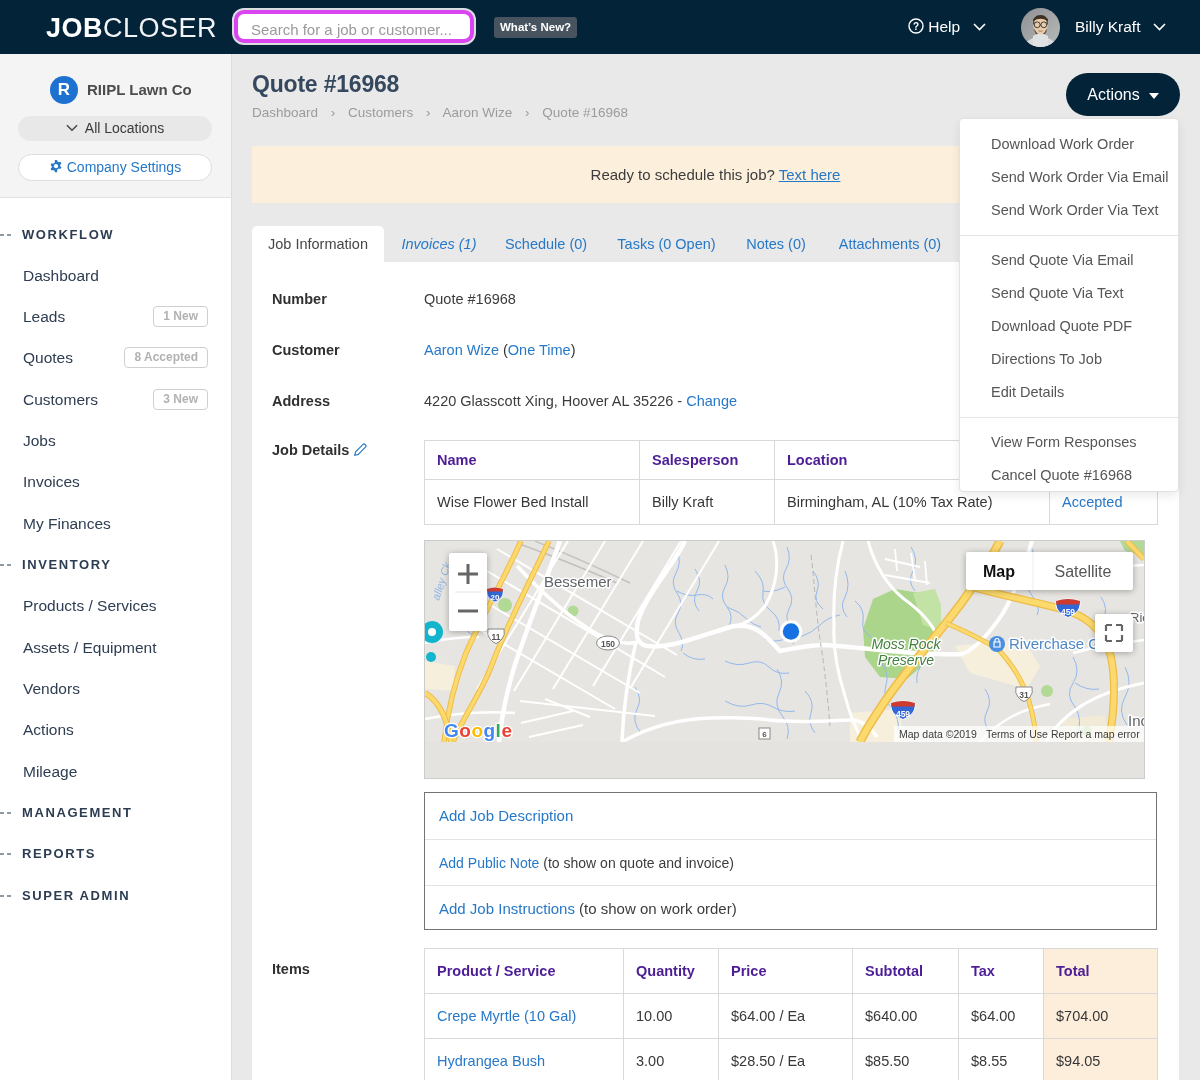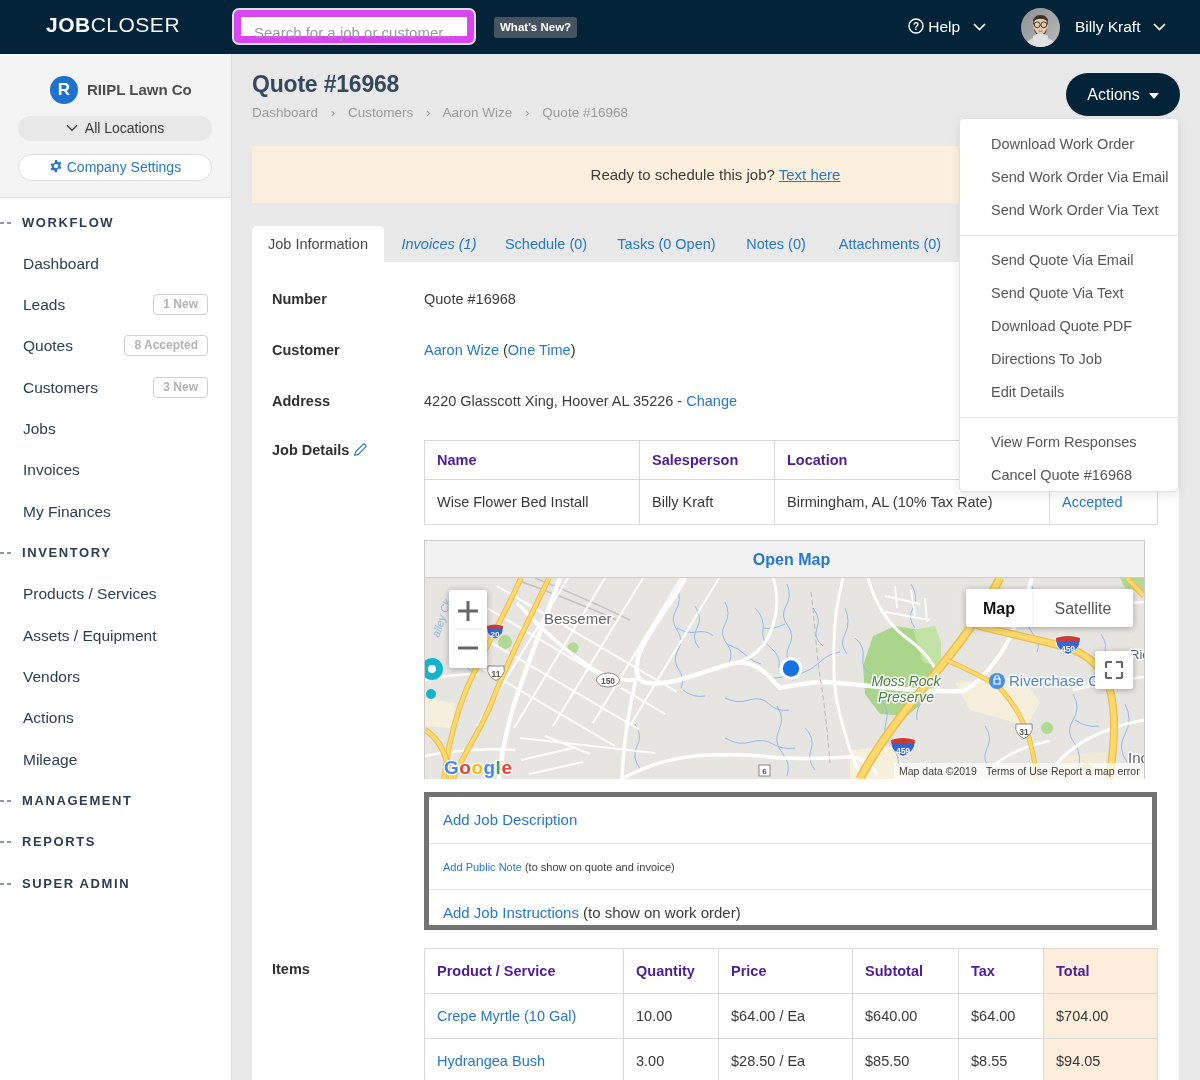--- a/index.html
+++ b/index.html
@@ -2,39 +2,39 @@
 <html><head>
 <meta charset="utf-8">
 <style>
 * { margin:0; padding:0; box-sizing:border-box; }
 html,body { width:1200px; height:1080px; overflow:hidden; }
 body { font-family:"Liberation Sans", sans-serif; background:#e9e9e9; position:relative; }
 #page { position:absolute; top:0; left:0; width:1200px; height:1080px; }
 
 
 #hdr { position:absolute; top:0; left:0; width:1200px; height:54px; background:#032338; }
-#logo { position:absolute; left:46px; top:13px; font-size:21px; letter-spacing:-0.2px; color:#fff; letter-spacing:.5px; }
+#logo { position:absolute; left:46px; top:13px; font-size:27px; letter-spacing:-0.2px; color:#fff; letter-spacing:.5px; }
 #logo b { font-weight:bold; }
 #logo span { font-weight:normal; color:#f2f4f6; }
-#search { position:absolute; left:234px; top:10px; width:240px; height:33px; background:#fff; border:7px solid #d946ef; box-shadow:0 0 0 2px rgba(255,255,255,.85); border-radius:5px; color:#9a9a9a; font-size:15px; line-height:31px; padding-left:13px; }
+#search { position:absolute; left:234px; top:10px; width:240px; height:33px; background:#fff; border:4px solid #d946ef; box-shadow:0 0 0 2px rgba(255,255,255,.85); border-radius:10px; color:#9a9a9a; font-size:15px; line-height:31px; padding-left:13px; }
 #whatsnew { position:absolute; left:494px; top:17px; height:21px; background:#47545f; color:#fff; font-size:11.5px; font-weight:bold; border-radius:3px; padding:0 6px; line-height:21px; }
 #helpwrap { position:absolute; left:908px; top:0; height:54px; color:#fff; font-size:15.5px; line-height:54px; }
 #avatar { position:absolute; left:1021px; top:8px; width:39px; height:39px; border-radius:50%; overflow:hidden; }
 #uname { position:absolute; left:1075px; top:0; height:54px; line-height:54px; color:#fff; font-size:15.5px; }
 
 
 #sidebar { position:absolute; top:54px; left:0; width:232px; height:1026px; background:#fff; border-right:1px solid #ddd; }
 #sbtop { position:absolute; top:0; left:0; width:231px; height:144px; background:#f4f4f4; border-bottom:1px solid #e2e2e2; }
 #sblogo { position:absolute; left:50px; top:22px; width:28px; height:28px; border-radius:50%; background:#1d71d1; color:#fff; font-weight:bold; font-size:17px; text-align:center; line-height:28px; }
 #sbname { position:absolute; left:87px; top:27px; font-size:15px; font-weight:bold; color:#4c4c4c; }
 .pill { position:absolute; left:18px; width:194px; text-align:center; font-size:14px; }
 #loc { top:62px; height:25px; line-height:25px; background:#e8e8e9; border-radius:13px; color:#3a3a3a; }
 #loc .chev { display:inline-block; margin-right:7px; color:#555; }
 #csettings { top:100px; height:27px; line-height:25px; background:#fff; border:1px solid #ddd; border-radius:14px; color:#2678c8; }
-#nav { position:absolute; top:144px; left:0; width:231px; padding-top:3.5px; }
+#nav { position:absolute; top:156px; left:0; width:231px; padding-top:3.5px; }
 .nhead { position:relative; height:41.33px; line-height:41.33px; padding-left:22px; font-size:13px; font-weight:bold; letter-spacing:1.6px; color:#2c3d52; }
 .nhead .dash { position:absolute; left:0; top:20px; width:12px; height:2px; background:linear-gradient(90deg,#8e99a3 0 4px,transparent 4px 7px,#8e99a3 7px 11px,transparent 11px); }
 .nitem { position:relative; height:41.33px; line-height:41.33px; padding-left:23px; font-size:15.5px; color:#2e3d51; }
 .badge { position:absolute; right:23px; top:10px; height:21px; line-height:19px; border:1px solid #cfcfcf; border-radius:4px; color:#b2b2b2; font-size:12px; font-weight:bold; padding:0 9px; }
 
 
 #main { position:absolute; top:54px; left:232px; width:968px; height:1026px; background:#e9e9e9; }
 #h1 { position:absolute; left:20px; top:17px; font-size:23px; font-weight:bold; color:#35485e; letter-spacing:-0.2px; }
 #crumbs { position:absolute; left:20px; top:51px; font-size:13.5px; color:#9b9b9b; }
 #crumbs .sep { margin:0 9px; color:#9b9b9b; }
@@ -170,21 +170,20 @@
       <tr style="height:45px;">
             <td>Wise Flower Bed Install</td>
             <td>Billy Kraft</td>
             <td>Birmingham, AL (10% Tax Rate)</td>
             <td><a class="lnk">Accepted</a></td>
           </tr>
     </tbody>
       </table>
 
     <div id="mapblock" style="position:absolute;left:192px;top:486px;width:721px;height:239px;border:1px solid #ccc;background:#e5e3df;">
-      <div style="height:37px;background:#f2f2f2;border-bottom:1px solid #ccc;text-align:center;line-height:37px;font-size:16px;font-weight:bold;color:#2678c8;padding-left:14px;">Open Map</div>
       <svg width="719" height="201" viewBox="0 0 719 201" font-family="Liberation Sans, sans-serif">
         <rect width="719" height="201" fill="#e7e5e1"></rect>
 
         <path d="M530,105 L598,98 L615,125 L602,148 L545,132 Z" fill="#f5efdc"></path>
         <path d="M425,172 L472,168 L482,201 L425,201 Z" fill="#f5efdc"></path>
         <path d="M636,178 L680,174 L684,201 L640,201 Z" fill="#f0ead6"></path>
         <path d="M0,120 L30,125 L28,150 L0,148 Z" fill="#f5efdc"></path>
 
         <path d="M448,58 L470,48 L495,52 L513,62 L516,92 L505,118 L482,138 L455,136 L440,116 L438,88 Z" fill="#abd58b"></path>
         <path d="M488,52 L510,48 L516,64 L516,90 L498,84 Z" fill="#c3e3a6"></path>
@@ -360,23 +359,23 @@
           <text x="658" y="36" font-size="16" fill="#565656" text-anchor="middle">Satellite</text>
         </g>
 
         <g>
           <rect x="670" y="73" width="38" height="38" fill="#fff" rx="2" style="filter:drop-shadow(0 1px 3px rgba(0,0,0,.3))"></rect>
           <path d="M681,84 h6 M681,84 v6 M697,84 h-6 M697,84 v6 M681,100 h6 M681,100 v-6 M697,100 h-6 M697,100 v-6" stroke="#666" stroke-width="2.2"></path>
         </g>
       </svg>
     </div>
 
-    <div style="position:absolute;left:192px;top:738px;width:733px;height:138px;border:5px solid #737373;">
+    <div style="position:absolute;left:192px;top:738px;width:733px;height:138px;border:1px solid #737373;">
       <div style="height:46px;line-height:46px;padding-left:14px;font-size:15px;"><a class="lnk">Add Job Description</a></div>
-      <div style="height:46px;line-height:46px;padding-left:14px;font-size:11px;border-top:1px solid #e3e3e3;"><a class="lnk">Add Public Note</a> <span style="color:#3c3c3c">(to show on quote and invoice)</span></div>
+      <div style="height:46px;line-height:46px;padding-left:14px;font-size:14px;border-top:1px solid #e3e3e3;"><a class="lnk">Add Public Note</a> <span style="color:#3c3c3c">(to show on quote and invoice)</span></div>
       <div style="height:46px;line-height:46px;padding-left:14px;font-size:15px;border-top:1px solid #e3e3e3;"><a class="lnk">Add Job Instructions</a> <span style="color:#3c3c3c">(to show on work order)</span></div>
     </div>
 
     <div class="flabel" style="top:907px;">Items</div>
     <table class="tbl" style="top:894px;">
       <tbody>
           <tr style="height:45px;padding-left:36px;">
             <th style="width:199px;">Product / Service</th>
             <th style="width:95px;">Quantity</th>
             <th style="width:134px;">Price</th>

